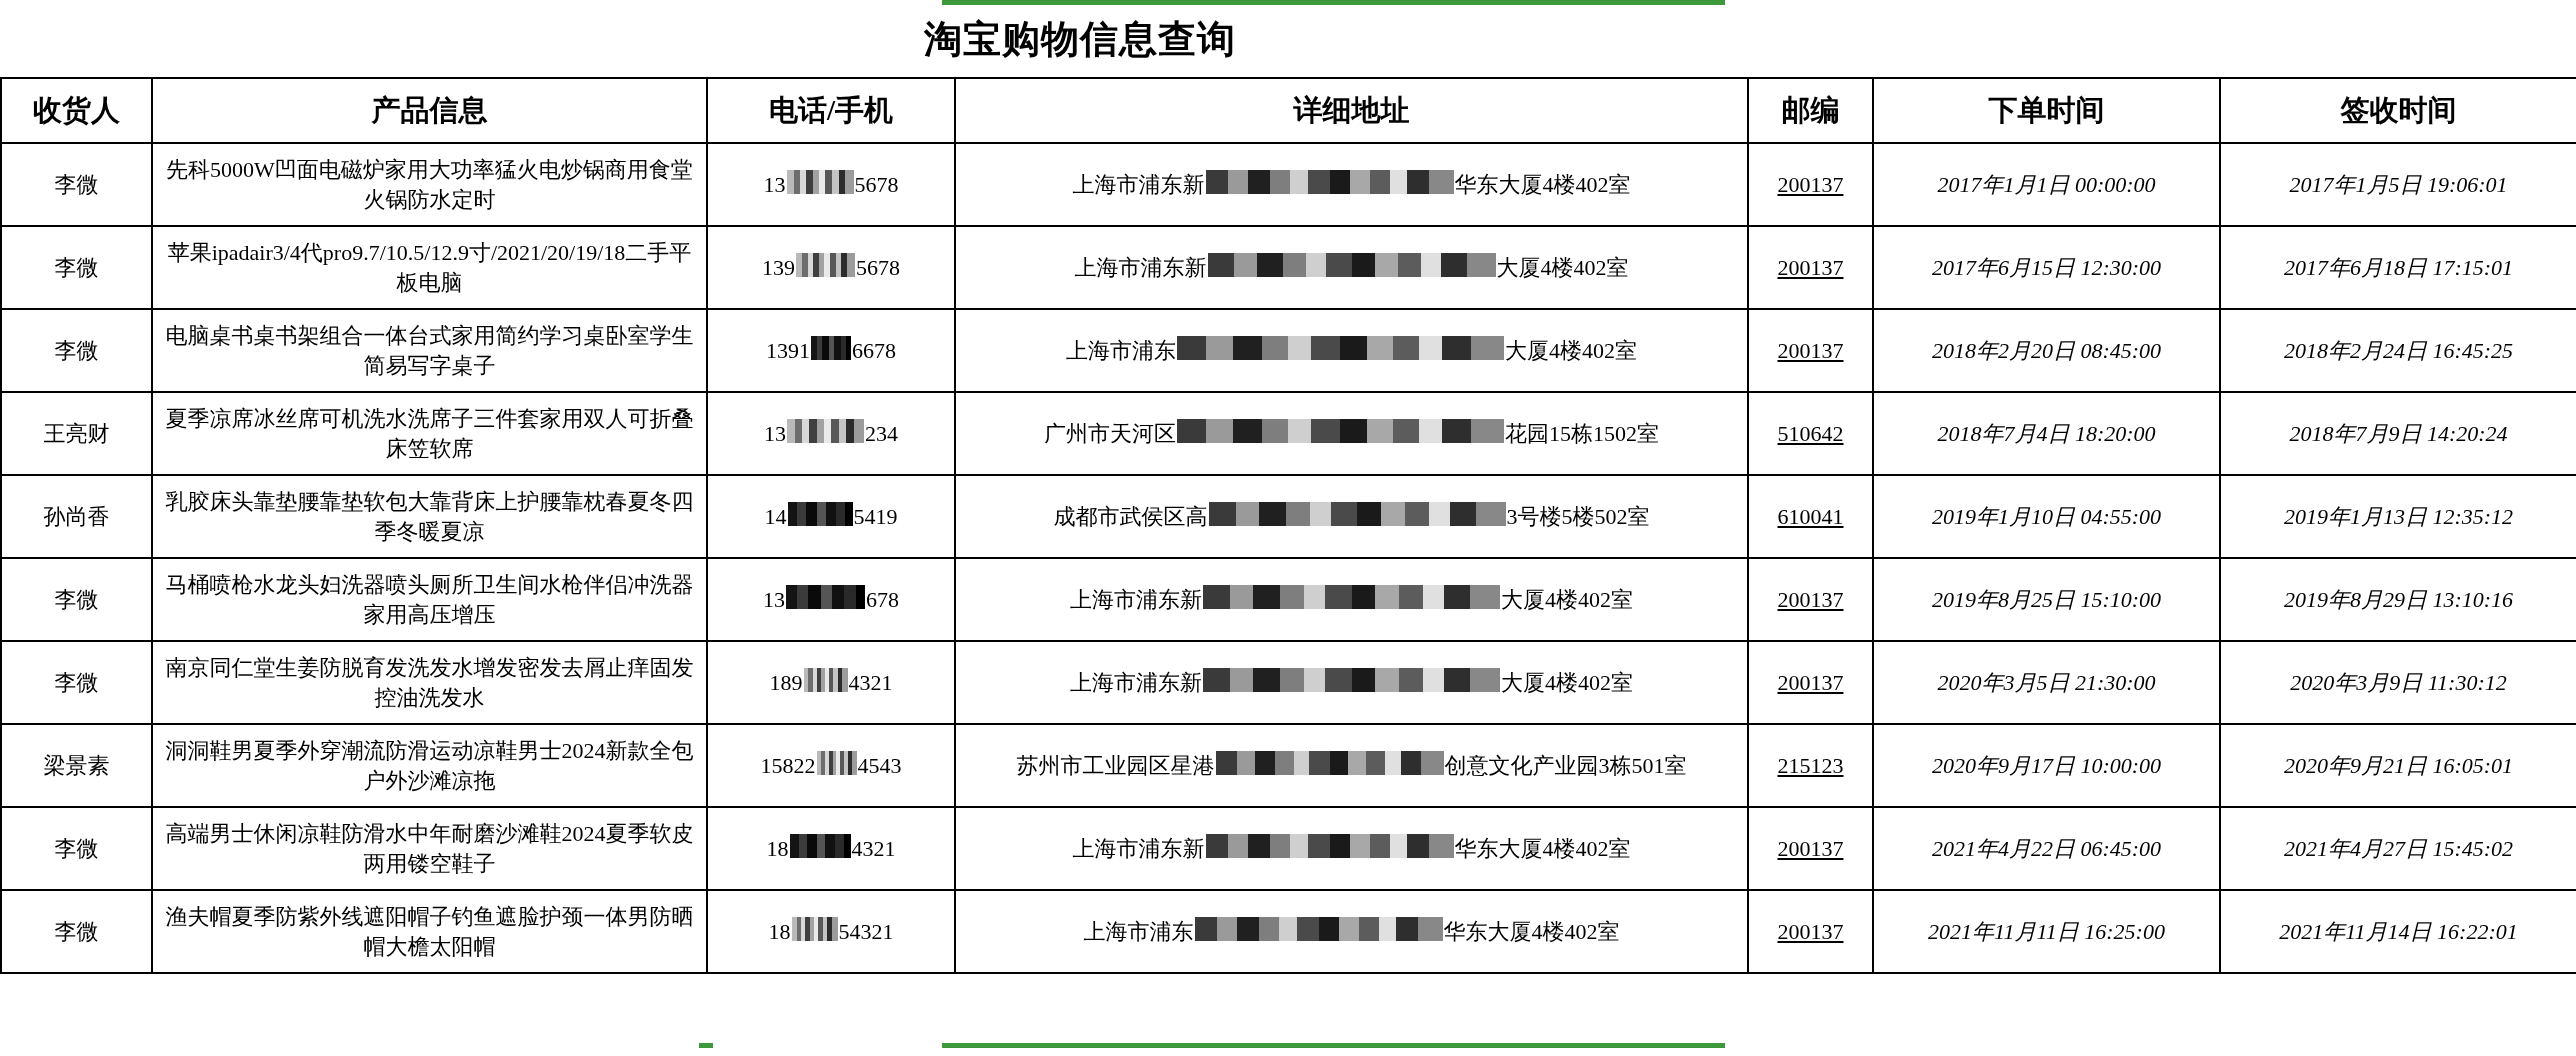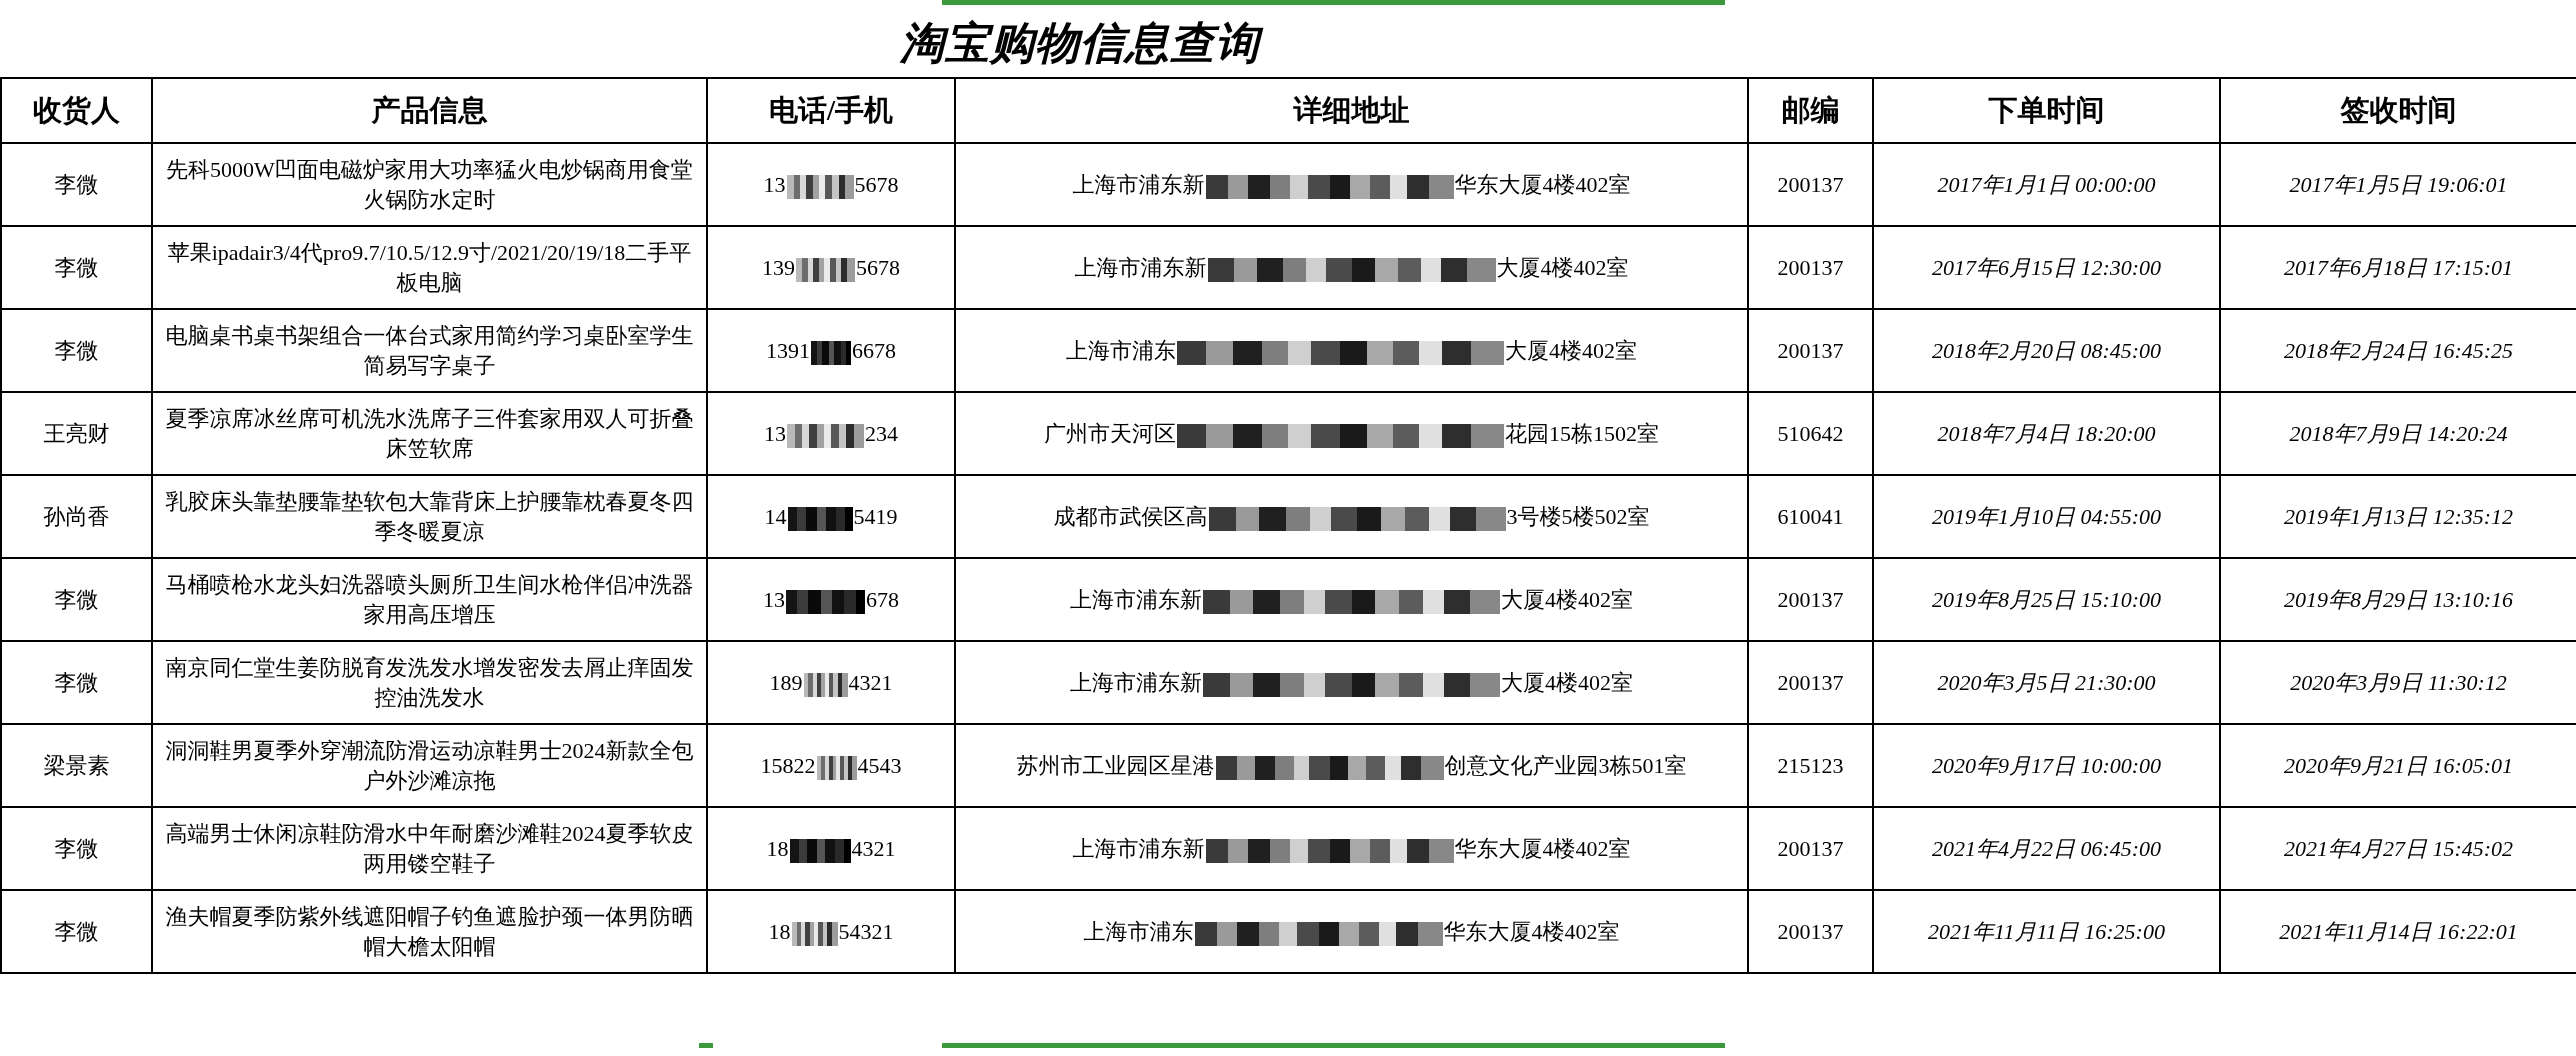--- a/index.html
+++ b/index.html
@@ -44,24 +44,23 @@
     width: 14px;
     height: 5px;
     background: #3c9a3c;
   }
   .title {
     position: absolute;
     left: 0;
     top: 14px;
     width: 2160px;
     text-align: center;
-    font-size: 44px;
+    font-size: 38px;
     font-weight: bold;
     letter-spacing: 1px;
-    font-style: italic;
   }
   table.grid {
     position: absolute;
     left: 0px;
     top: 77px;
     border-collapse: collapse;
     table-layout: fixed;
     width: 2576px;
   }
   table.grid th, table.grid td {
@@ -95,27 +94,27 @@
     line-height: 1.3;
     padding-left: 10px;
     padding-right: 10px;
     margin-top: 35px;
   }
   .time-cell {
     font-size: 21px;
     white-space: nowrap;
     font-style: italic;
   }
-  .zip-cell { font-size: 22px; }
+  .zip-cell { font-size: 22px; text-decoration: underline; }
   .name-cell { font-size: 24px; }
 
   
   .redact-wrap {
     display: inline-flex;
-    align-items: flex-end;
+    align-items: flex-start;
     justify-content: center;
     white-space: nowrap;
   }
   .mosaic {
     display: inline-block;
     vertical-align: middle;
     height: 24px;
     margin: 0 1px;
     background-image:
       linear-gradient(90deg,

